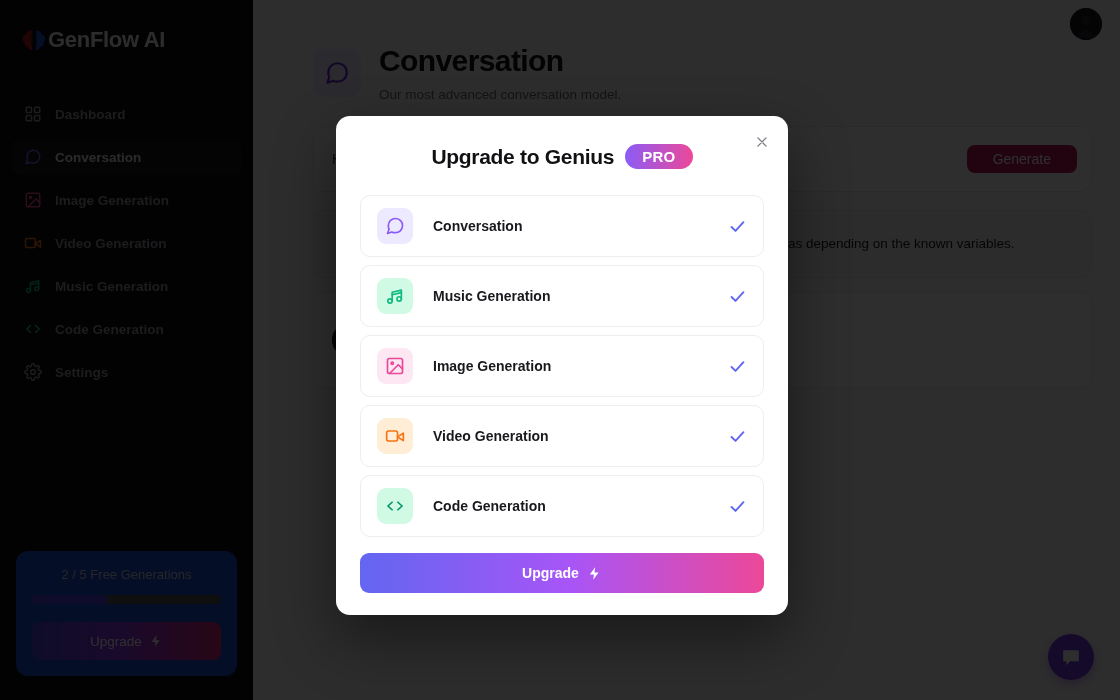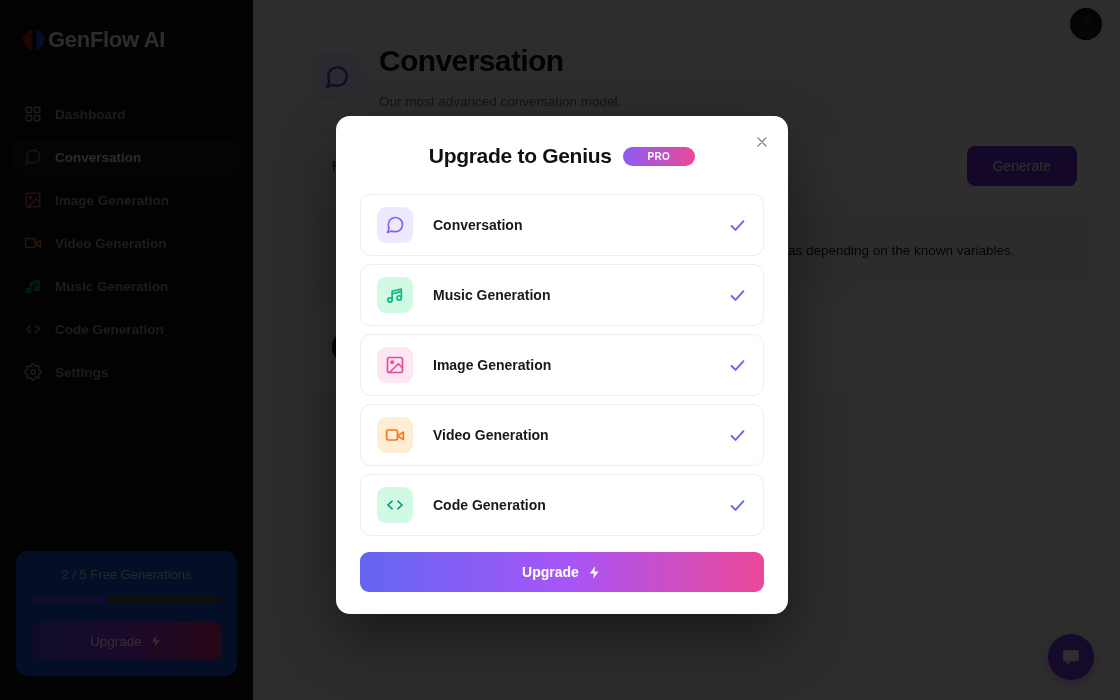--- a/index.html
+++ b/index.html
@@ -106,41 +106,41 @@
   .avatar svg { width: 32px; height: 32px; display: block; }
 
   .page-head { display: flex; align-items: center; gap: 18px; margin: 16px 0 24px 32px; }
   .page-head-icon {
     width: 48px; height: 48px; border-radius: 10px;
     background: #ede9fe;
     display: flex; align-items: center; justify-content: center;
     flex: 0 0 48px;
   }
   .page-title { font-size: 30px; font-weight: bold; color: #111114; letter-spacing: -0.6px; }
-  .page-sub { font-size: 13.5px; color: #6b6b75; margin-top: 16px; }
+  .page-sub { font-size: 13.5px; color: #6b6b75; margin-top: 9px; }
 
   .prompt-card {
     margin: 0 0 18px 32px;
     border: 1px solid #e9e9ee;
     border-radius: 12px;
     height: 66px;
     display: flex; align-items: center;
     padding: 0 14px 0 18px;
     background: #fff;
   }
   .prompt-input {
     flex: 1;
     border: none; outline: none; background: transparent;
     font-size: 14px; color: #3a3a44;
     font-family: "Liberation Sans", sans-serif;
   }
   .generate-btn {
-    height: 40px; padding: 0 26px;
+    height: 28px; padding: 0 26px;
     border: none; border-radius: 8px;
-    background: #6d28d9; color: #fff;
+    background: #be185d; color: #fff;
     font-size: 14px; font-weight: 500;
     cursor: pointer;
     font-family: "Liberation Sans", sans-serif;
   }
 
   .msg-card {
     margin: 0 0 14px 32px;
     border: 1px solid #eeeef2;
     border-radius: 10px;
     background: #fff;
@@ -193,22 +193,22 @@
     padding: 0;
   }
   .modal-head {
     display: flex; align-items: center; justify-content: center; gap: 11px;
     margin-bottom: 26px; margin-top: 4px;
   }
   .modal-title { font-size: 21px; font-weight: bold; color: #111114; letter-spacing: -0.3px; }
   .pro-badge {
     background: linear-gradient(90deg, #8b5cf6 0%, #ec4899 100%);
     color: #fff;
-    font-size: 10px; font-weight: bold;
-    padding: 4px 25px;
+    font-size: 15px; font-weight: bold;
+    padding: 4px 17px;
     border-radius: 99px;
     letter-spacing: 0.3px;
   }
   .tool-list { display: flex; flex-direction: column; gap: 8px; }
   .tool-row {
     display: flex; align-items: center;
     border: 1px solid #ededf2;
     border-radius: 10px;
     padding: 12px 16px;
     cursor: pointer;

